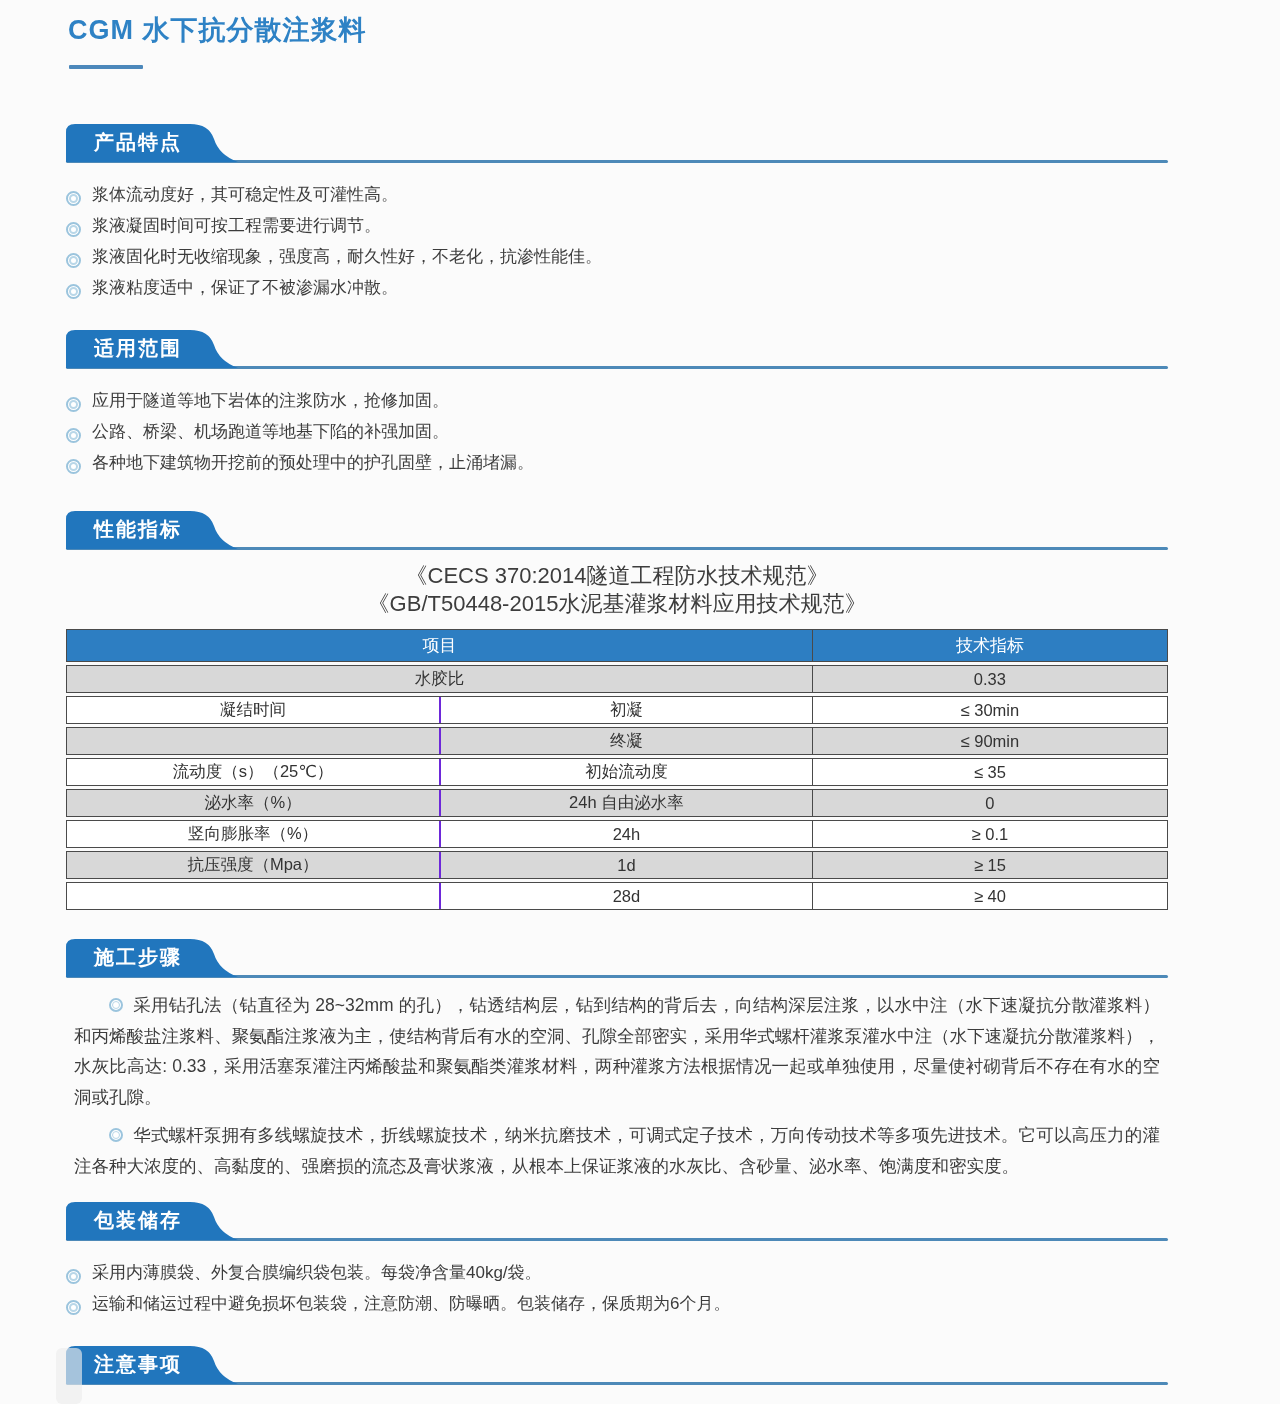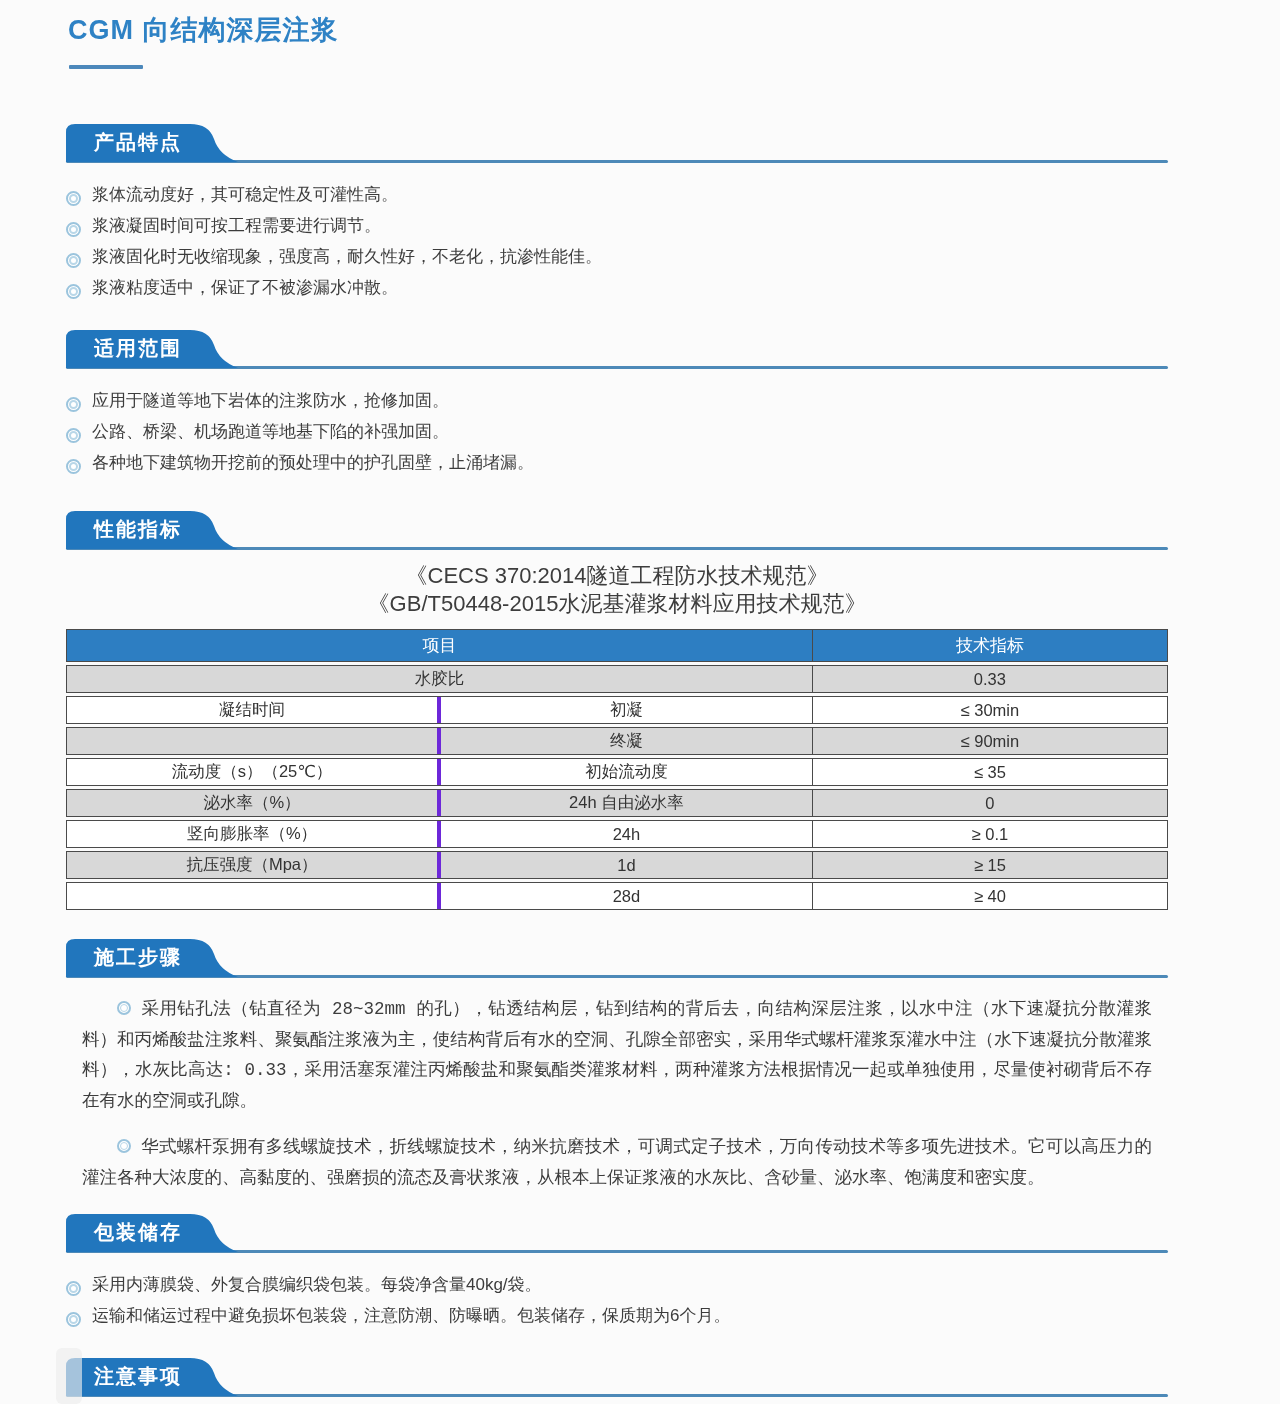--- a/index.html
+++ b/index.html
@@ -44,49 +44,49 @@
   
   .standards{margin-top:12px;text-align:center;font-size:22px;color:#3d3d3d;line-height:28px;}
 
   
   .ptable{margin-top:11px;font-size:16.5px;color:#333;}
   .trow{display:flex;border:1px solid #4a4a4a;margin-bottom:3px;min-height:28px;box-sizing:border-box;}
   .trow.head{background:#2d7ec2;color:#ffffff;min-height:33px;font-size:17px;}
   .trow.gray{background:#d8d8d8;}
   .trow.white{background:#ffffff;}
   .tc{display:flex;align-items:center;justify-content:center;box-sizing:border-box;text-align:left;}
-  .c1{width:34%;border-right:4px solid #6d28d9;}
+  .c1{width:34%;border-right:2px solid #6d28d9;}
   .c2{width:33.8%;border-right:1px solid #4a4a4a;}
   .c3{flex:1;}
   .cm{width:67.8%;border-right:1px solid #4a4a4a;}
 
   
   .paras{margin-top:12px;font-size:17.5px;line-height:30.5px;color:#3c3c3c;text-align:justify;}
-  .paras p{margin:16px;text-indent:2em;font-family:Liberation Mono, monospace;}
+  .paras p{margin:8px;text-indent:2em;}
   .pdot{
     display:inline-block;width:14px;height:14px;border:2px solid #9bc4dd;border-radius:50%;
     box-sizing:border-box;position:relative;vertical-align:-1px;margin-right:10px;background:#fff;
   }
   .pdot::after{
     content:"";position:absolute;left:1px;top:1px;right:1px;bottom:1px;
     border:1.5px solid #b9d7e8;border-radius:50%;
   }
 
   
   .artifact{
     position:absolute;left:56px;bottom:0;width:26px;height:56px;background:#ececec;
     border-radius:6px;opacity:.65;
   }
 </style>
 </head>
 <body>
 
 <div class="wrap">
 
-  <h1 class="page-title">CGM 向结构深层注浆</h1>
+  <h1 class="page-title">CGM 水下抗分散注浆料</h1>
   <div class="title-rule"></div>
 
   <div class="sec-head mt-f">
     <div class="sec-rule"></div>
     <div class="tab">
       <svg viewBox="0 0 172 38" preserveAspectRatio="none">
         <path d="M0,8 Q0,0 9,0 L124,0 Q143,0 148,15 Q153,31 172,38 L0,38 Z" fill="#2176bd"></path>
       </svg>
       <span class="tab-label">产品特点</span>
     </div>

